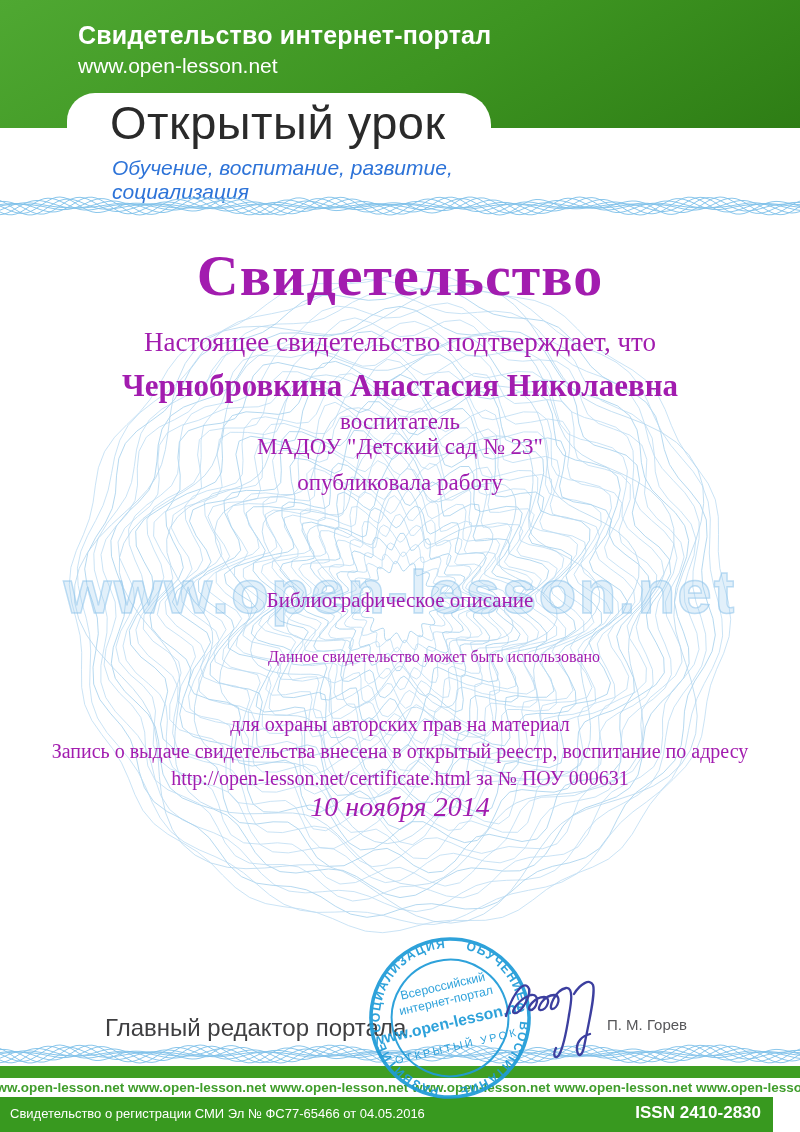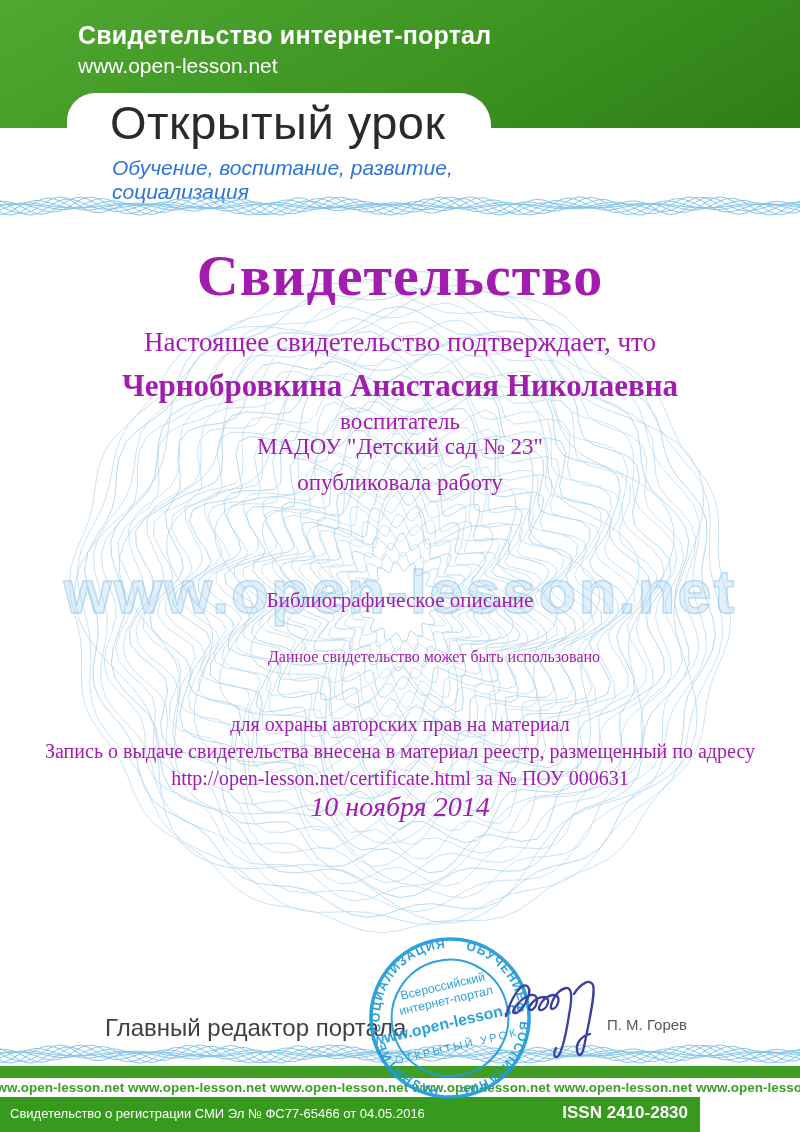--- a/index.html
+++ b/index.html
@@ -49,21 +49,21 @@
   .editor-name{position:absolute;left:607px;top:1016px;font-family:"Liberation Sans",sans-serif;
                font-size:15px;color:#57575a;z-index:2;}
   .stamp{position:absolute;left:366px;top:934px;width:168px;height:168px;z-index:4;opacity:.93;}
   .signature{position:absolute;left:500px;top:952px;width:115px;height:115px;z-index:5;}
   
   .green-bar{position:absolute;left:0;top:1066px;width:800px;height:12px;background:#3f9e23;z-index:2;}
   .url-strip{position:absolute;left:0;top:1078px;width:800px;height:19px;background:#ffffff;
              overflow:hidden;white-space:nowrap;z-index:2;
              font-family:"Liberation Sans",sans-serif;font-size:13.5px;font-weight:bold;
              color:#3f9d2b;line-height:19px;text-indent:-14px;}
-  .footer-band{position:absolute;left:0;top:1097px;width:700px;height:35px;background:#38991f;z-index:2;}
+  .footer-band{position:absolute;left:0;top:1097px;width:773px;height:35px;background:#38991f;z-index:2;}
   .footer-reg{position:absolute;left:10px;top:9px;font-family:"Liberation Sans",sans-serif;
               font-size:13px;color:#ffffff;}
   .footer-issn{position:absolute;right:12px;top:6px;font-family:"Liberation Sans",sans-serif;
                font-size:17px;font-weight:bold;color:#ffffff;}
 </style>
 </head>
 <body>
 
 <div class="page">
 
@@ -143,21 +143,21 @@
 
   <div class="ctext cert-title">Свидетельство</div>
   <div class="ctext confirm-line">Настоящее свидетельство подтверждает, что</div>
   <div class="ctext recipient-name">Чернобровкина Анастасия Николаевна</div>
   <div class="ctext recipient-position">воспитатель</div>
   <div class="ctext recipient-org">МАДОУ "Детский сад № 23"</div>
   <div class="ctext action-line">опубликовала работу</div>
   <div class="ctext bib-heading">Библиографическое описание</div>
   <div class="ctext usage-1">Данное свидетельство может быть использовано</div>
   <div class="ctext usage-2">для охраны авторских прав на материал</div>
-  <div class="ctext registry-1">Запись о выдаче свидетельства внесена в материал реестр, размещенный по адресу</div>
+  <div class="ctext registry-1">Запись о выдаче свидетельства внесена в открытый реестр, воспитание по адресу</div>
   <div class="ctext registry-2">http://open-lesson.net/certificate.html за № ПОУ 000631</div>
   <div class="ctext cert-date">10 ноября 2014</div>
 
   <div class="editor-label">Главный редактор портала</div>
   <div class="editor-name">П. М. Горев</div>
 
   <div class="stamp">
     <svg viewBox="0 0 170 170" width="168" height="168">
       <g transform="rotate(-13 85 85)" fill="none" stroke="#1f9bd8">
         <circle cx="85" cy="85" r="80" stroke-width="3.6"></circle>

